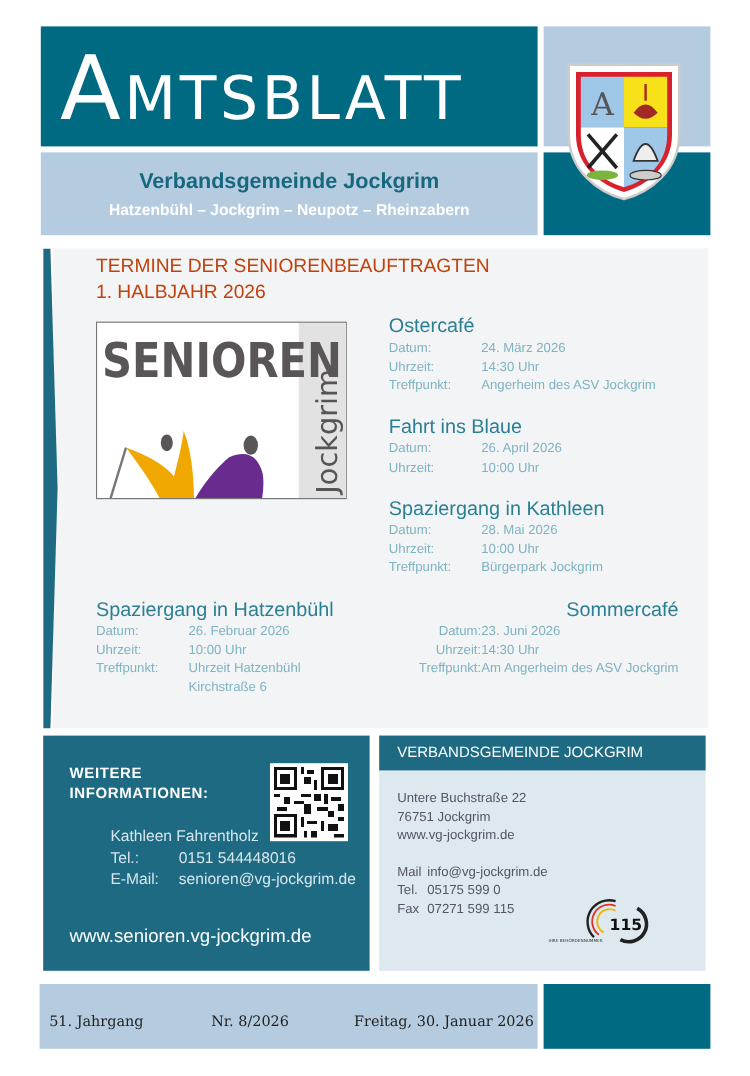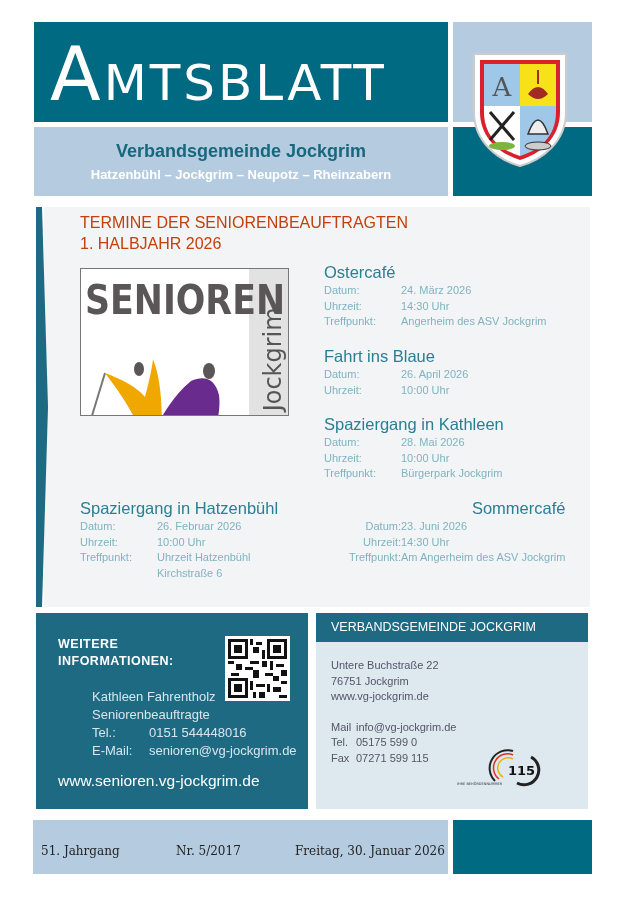--- a/index.html
+++ b/index.html
@@ -229,23 +229,20 @@
         <rect x="9" y="19" width="1" height="2"></rect>
         <rect x="18" y="20" width="3" height="1"></rect>
     </g>
   </svg>
 </div>
 <div class="abs info-lines">
   <div class="info-row">
       <span>Kathleen Fahrentholz</span>
     </div>
   <div class="info-row">
-      <span>Seniorenbeauftragte</span>
-    </div>
-  <div class="info-row">
       <span class="lbl">Tel.:</span>
       <span>0151 544448016</span>
     </div>
   <div class="info-row">
       <span class="lbl">E-Mail:</span>
       <span>senioren@vg-jockgrim.de</span>
     </div>
 </div>
 <a class="abs info-url">www.senioren.vg-jockgrim.de</a>
 
@@ -273,15 +270,15 @@
   <path d="M40 36 A18 18 0 0 1 58 6" fill="none" stroke="#222" stroke-width="2"></path>
   <path d="M44 34 A14 14 0 0 1 58 10" fill="none" stroke="#d32" stroke-width="1.5"></path>
   <path d="M48 32 A10 10 0 0 1 58 14" fill="none" stroke="#f0b400" stroke-width="1.5"></path>
   <path d="M76 12 A14 14 0 0 1 62 38" fill="none" stroke="#222" stroke-width="3"></path>
   <text x="53" y="30" font-size="13" font-weight="bold" fill="#111" font-family="DejaVu Sans, sans-serif">115</text>
   <text x="2" y="40" font-size="3.5" fill="#333" font-family="DejaVu Sans, sans-serif">IHRE BEHÖRDENNUMMER</text>
 </svg>
 
 <div class="abs footer-band"></div>
 <div class="abs footer-text" style="left:41px;">51. Jahrgang</div>
-<div class="abs footer-text" style="left:176px;">Nr. 5/2017</div>
+<div class="abs footer-text" style="left:176px;">Nr. 8/2026</div>
 <div class="abs footer-text" style="left:295px;">Freitag, 30. Januar 2026</div>
 <div class="abs footer-block"></div>
 
 </body></html>

